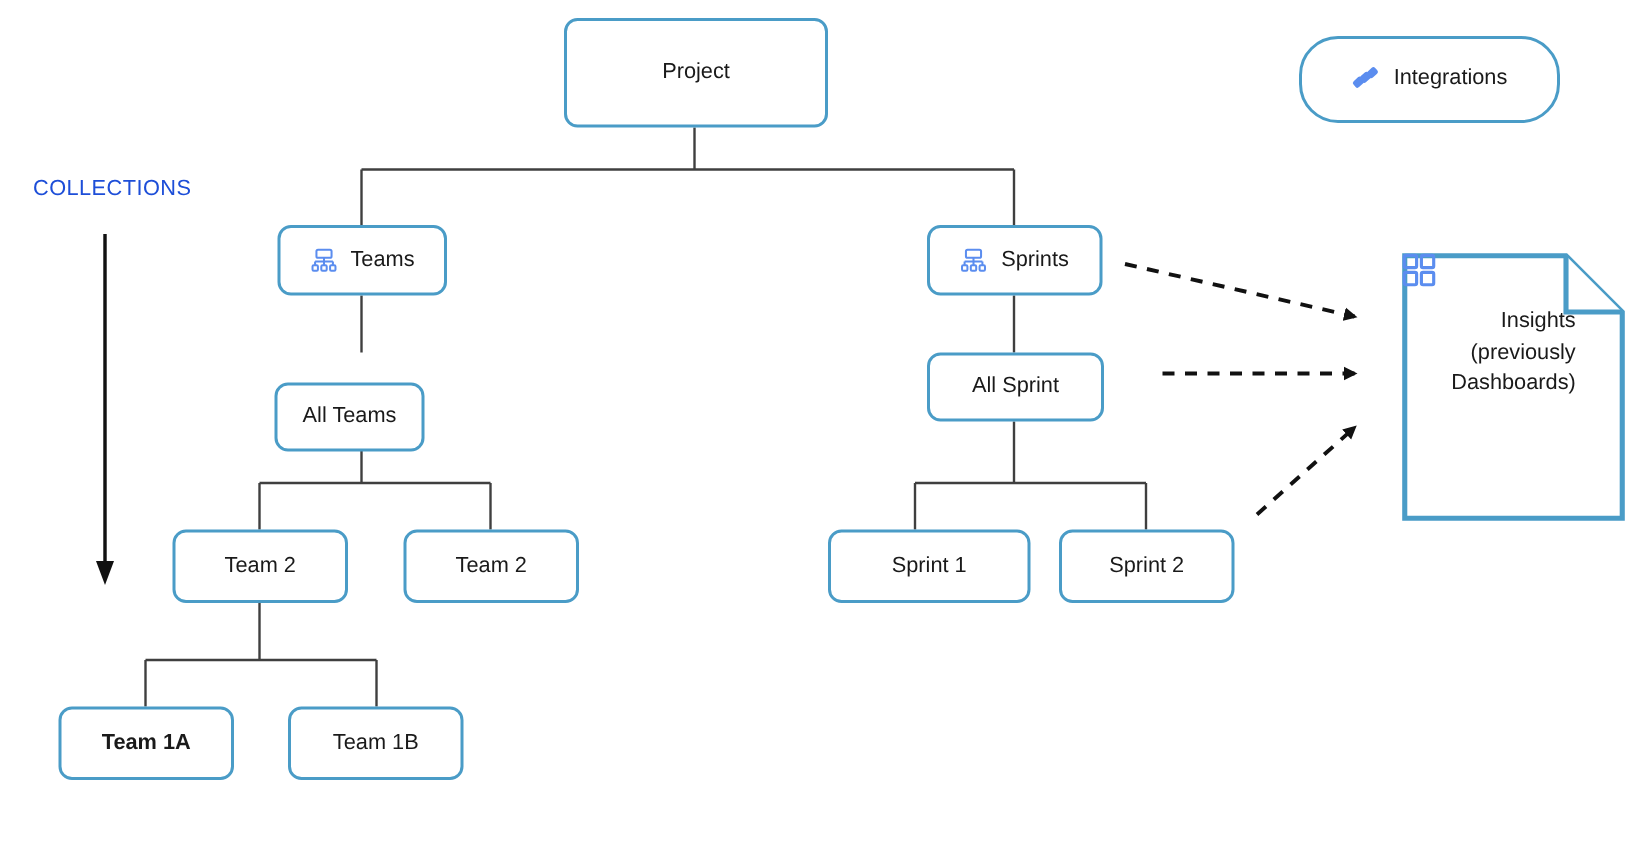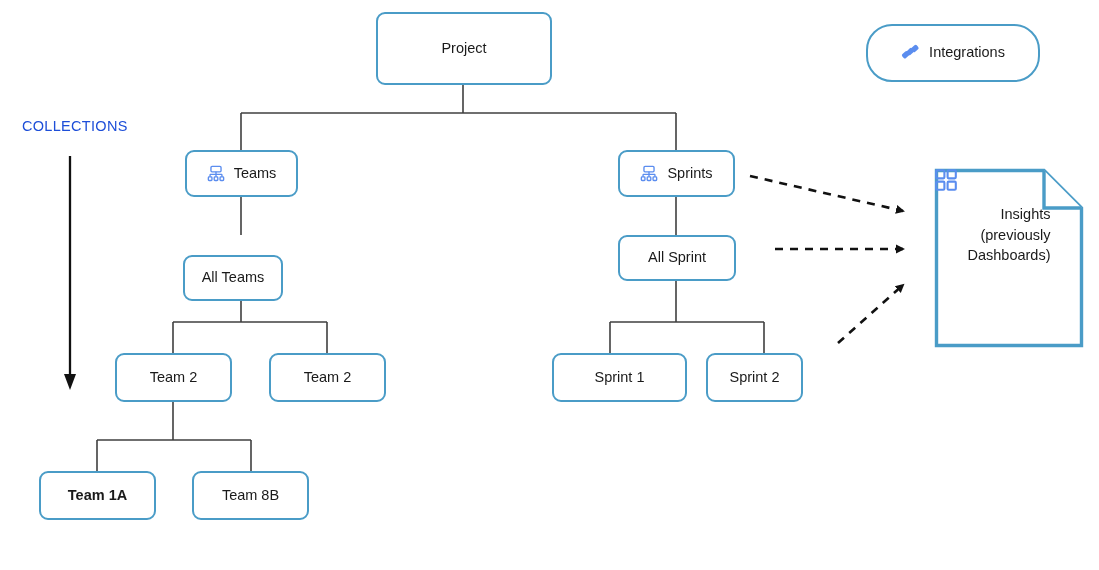--- a/index.html
+++ b/index.html
@@ -213,30 +213,30 @@
   </div>
 
   <div class="node" style="left:269px; top:353px; width:117px; height:49px;align-items:center;">
     <span>Team 2</span>
   </div>
 
   <div class="node" style="left:552px; top:353px; width:135px; height:49px;">
     <span>Sprint 1</span>
   </div>
 
-  <div class="node" style="left:706px; top:353px; width:97px; height:49px;">
+  <div class="node" style="left:706px; top:353px; width:117px; height:49px;">
     <span>Sprint 2</span>
   </div>
 
   <div class="node" style="left:39px; top:471px; width:117px; height:49px;font-weight:bold;">
     <span>Team 1A</span>
   </div>
 
   <div class="node" style="left:192px; top:471px; width:117px; height:49px;">
-    <span>Team 8B</span>
+    <span>Team 1B</span>
   </div>
 
   <div id="insights-doc">
     <svg width="150" height="180" viewBox="0 0 150 180">
       <path d="M2.5,2.5 L110,2.5 L147.5,40 L147.5,177.5 L2.5,177.5 Z" fill="#ffffff" stroke="#4a9cc7" stroke-width="3.4" stroke-linejoin="miter"></path>
       <path d="M110,2.5 L110,40 L147.5,40" fill="#ffffff" stroke="#4a9cc7" stroke-width="3.4" stroke-linejoin="miter"></path>
     </svg>
     <div id="insights-content">
       <span class="icon">
         <svg width="24" height="24" viewBox="0 0 24 24">

